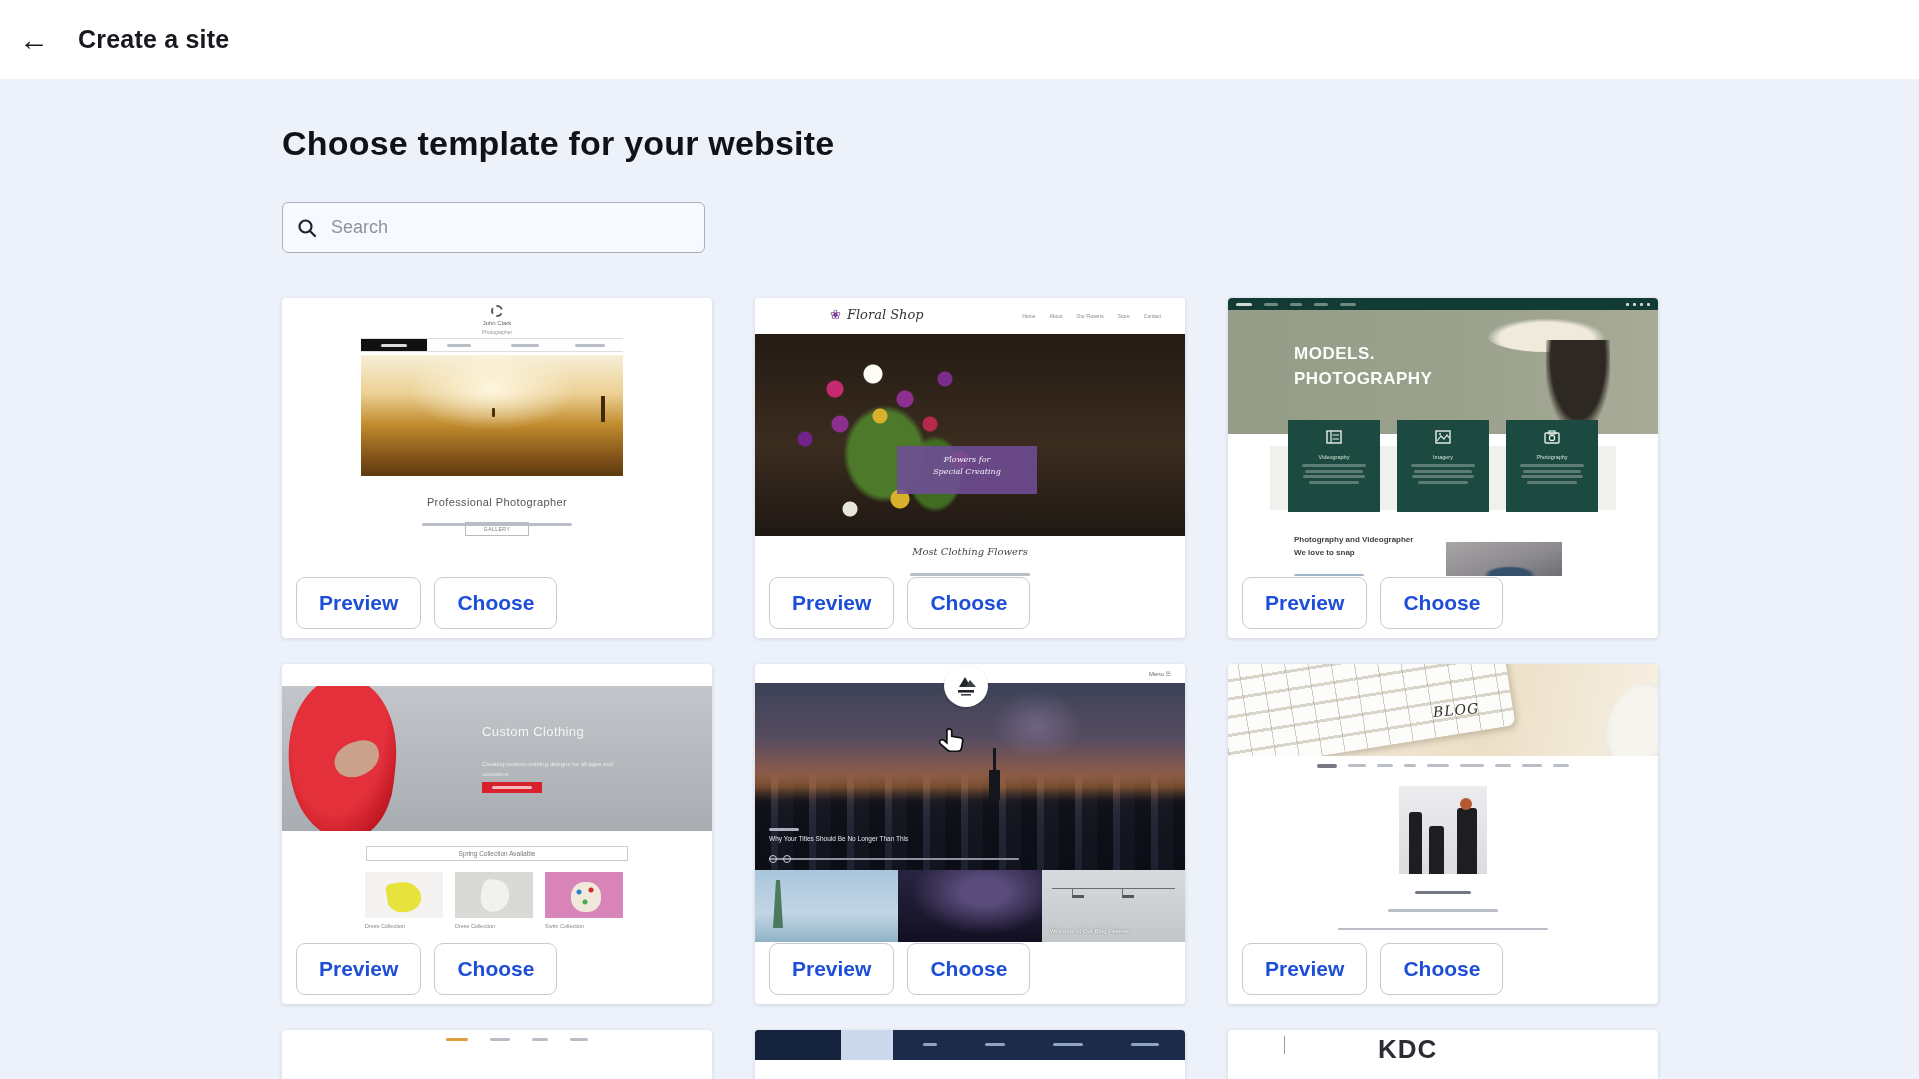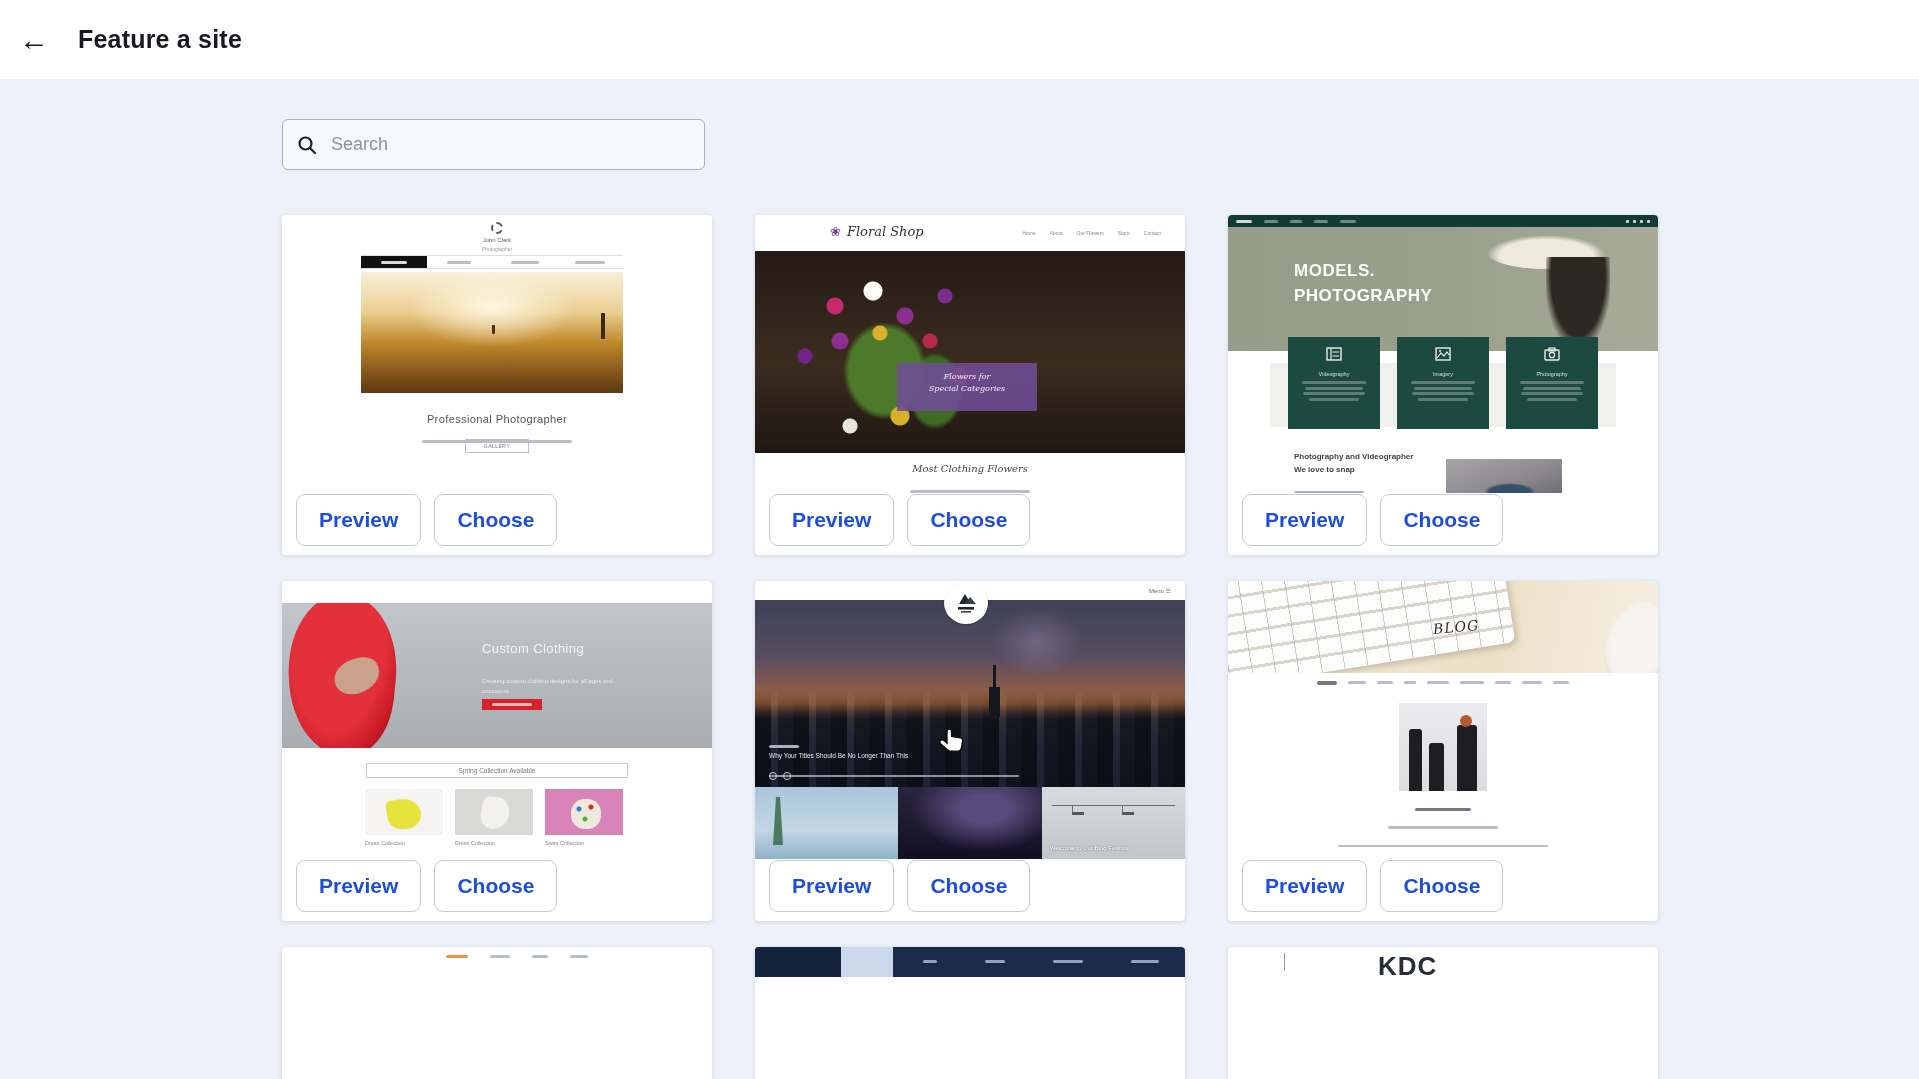--- a/index.html
+++ b/index.html
@@ -185,24 +185,25 @@
   .t9-right { position:absolute; right:60px; top:10px; }
 
   
   .cursor { position:absolute; left:938px; top:727px; z-index:50; pointer-events:none; }
 </style>
 </head>
 <body>
 
 <header class="topbar">
   <button class="back-btn">←</button>
-  <div class="topbar-title">Feature a site</div>
+  <div class="topbar-title">Create a site</div>
 </header>
 
 <main class="content">
+  <h1 class="page-heading">Choose template for your website</h1>
 
   <div class="filters">
     <div class="search-box">
       <svg width="20" height="20" viewBox="0 0 20 20">
         <circle cx="8.5" cy="8.5" r="6" fill="none" stroke="#1d2026" stroke-width="2.2"></circle>
         <line x1="13" y1="13" x2="18" y2="18" stroke="#1d2026" stroke-width="2.2" stroke-linecap="round"></line>
       </svg>
       <input type="text" placeholder="Search" style="">
     </div>
   </div>
@@ -253,21 +254,21 @@
             <span>About</span>
             <span>Our Flowers</span>
             <span>Store</span>
             <span>Contact</span>
           </div>
         </div>
         <div class="t2-hero">
           <div class="t2-bouquet"></div>
           <div class="t2-panel script">
             <div>Flowers for</div>
-            <div>Special Categories</div>
+            <div>Special Creating</div>
           </div>
         </div>
         <div class="t2-section script">Most Clothing Flowers</div>
         <div class="t2-tag">
           <span class="bar" style="width:120px;height:3px"></span>
         </div>
       </div>
       <div class="actions">
         <button class="btn">Preview</button>
         <button class="btn">Choose</button>

